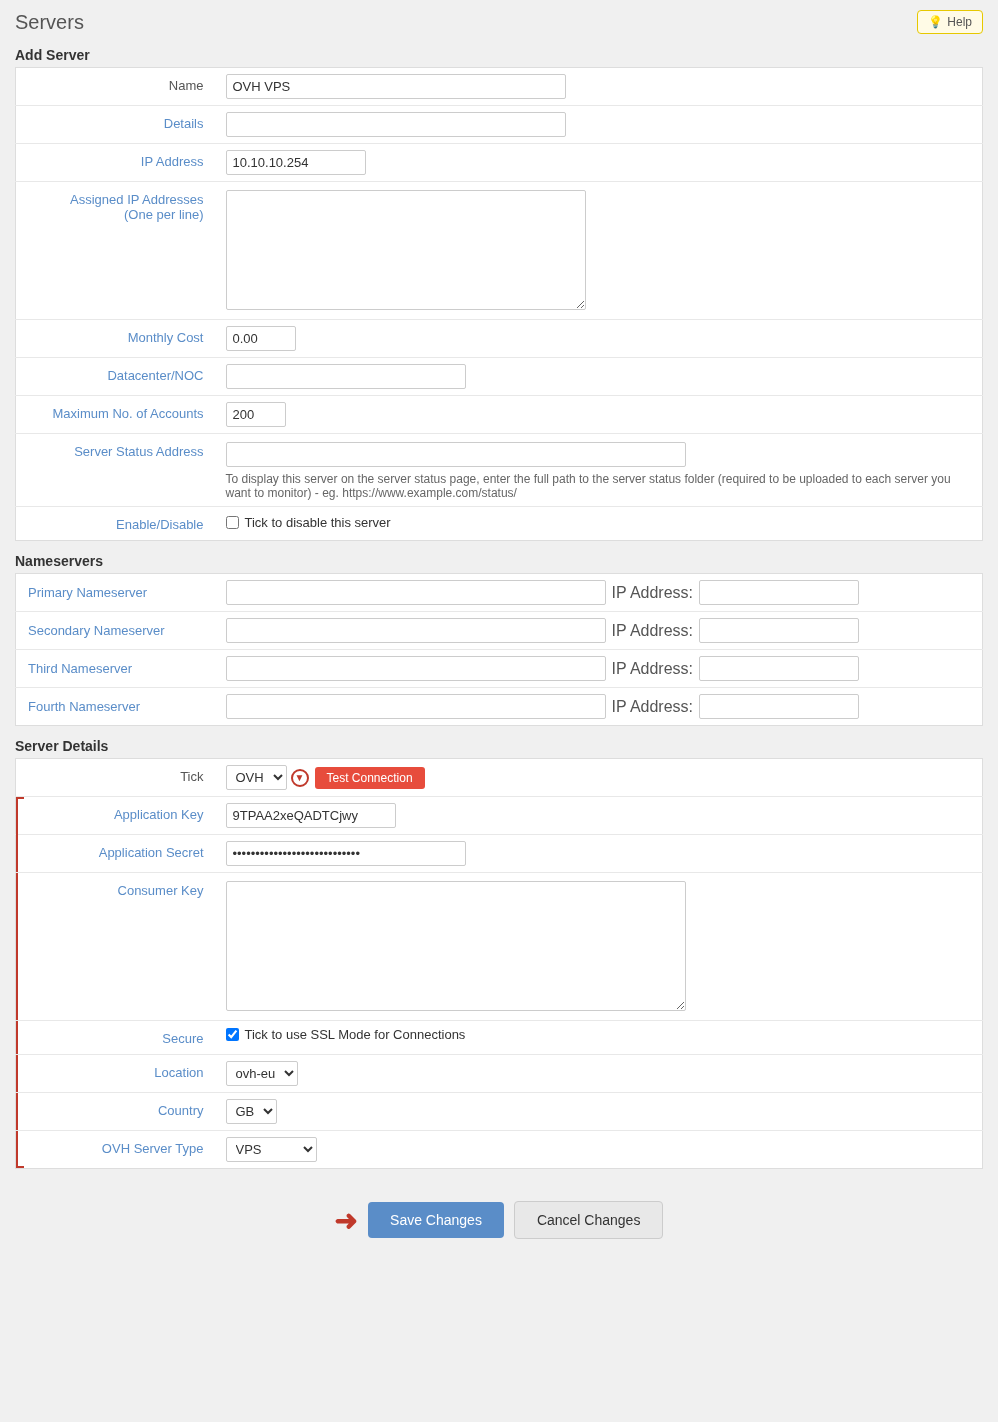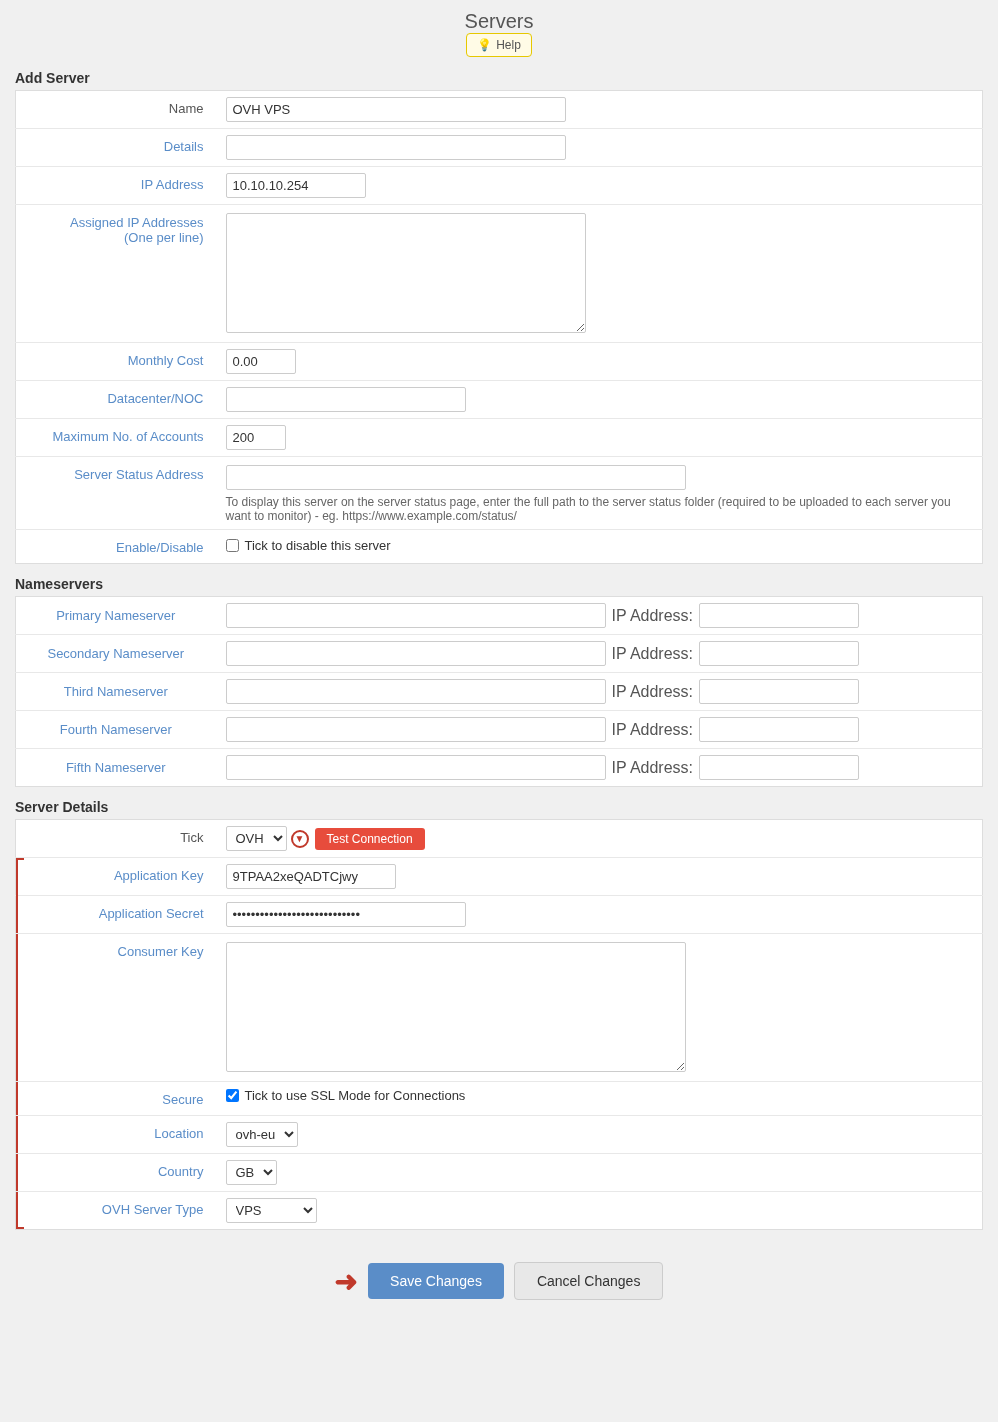--- a/index.html
+++ b/index.html
@@ -5,23 +5,23 @@
     * { box-sizing: border-box; margin: 0; padding: 0; }
     body {
       font-family: Arial, sans-serif;
       font-size: 13px;
       background: #f0f0f0;
       color: #333;
       padding: 10px 15px;
     }
     .page-header {
       display: flex;
+      justify-content: space-between;
       align-items: center;
       margin-bottom: 13px;
-      flex-direction: column;
     }
     .page-title {
       font-size: 20px;
       font-weight: normal;
       color: #555;
     }
     .help-button {
       background: #fffbe6;
       border: 1px solid #e6c800;
       border-radius: 4px;
@@ -198,21 +198,21 @@
     .cancel-btn {
       background: #e8e8e8;
       color: #333;
       border: 1px solid #ccc;
       border-radius: 4px;
       padding: 10px 22px;
       font-size: 14px;
       cursor: pointer;
     }
     .form-table td.label-cell-ns {
-      text-align: center;
+      text-align: left;
       padding: 8px 12px;
       color: #5a8dc8;
       width: 200px;
       vertical-align: middle;
       font-size: 13px;
     }
   </style>
 </head>
 <body>
 
@@ -316,28 +316,20 @@
     </td>
   </tr>
   <tr class="nameserver-row">
     <td class="label-cell-ns">Fourth Nameserver</td>
     <td class="input-cell" style="display:flex; align-items:center; gap:6px;">
       <input type="text" class="input-ns" value="" style="">
       <span class="ns-label">IP Address:</span>
       <input type="text" class="input-ns-ip" value="" style="">
     </td>
   </tr>
-  <tr class="nameserver-row">
-    <td class="label-cell-ns">Fifth Nameserver</td>
-    <td class="input-cell" style="display:flex; align-items:center; gap:6px;">
-      <input type="text" class="input-ns" value="" style="">
-      <span class="ns-label">IP Address:</span>
-      <input type="text" class="input-ns-ip" value="" style="">
-    </td>
-  </tr>
 </tbody>
   </table>
 
 <div class="section-title">Server Details</div>
 
 <table class="form-table">
   <tbody>
       <tr class="type-row">
     <td class="label-cell normal">Tick</td>
     <td class="input-cell" style="display:flex; align-items:center; gap:6px;">

